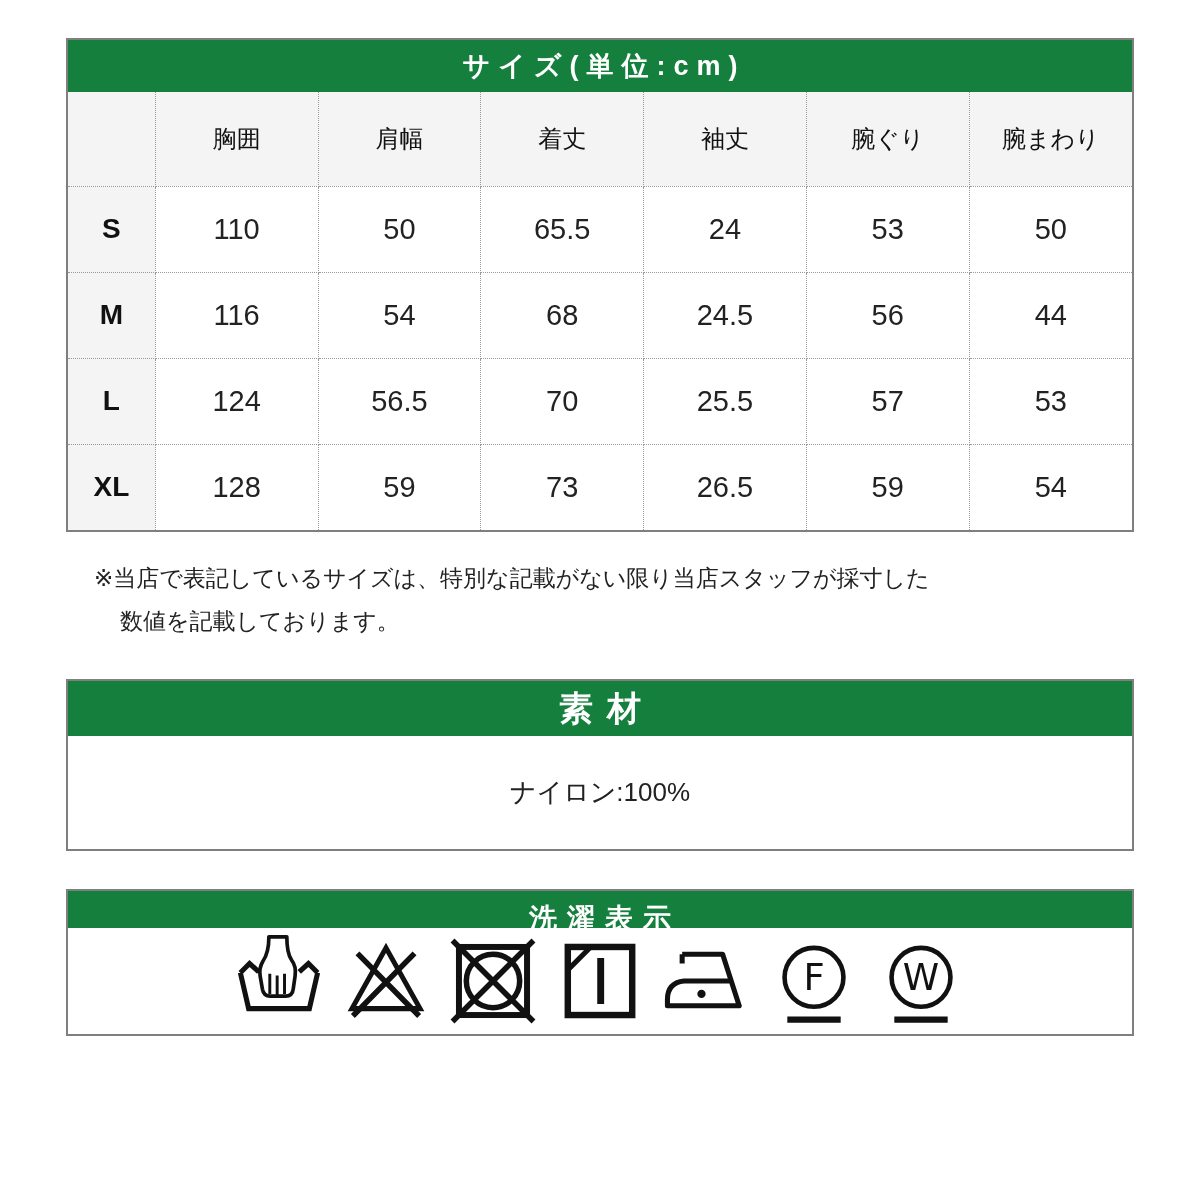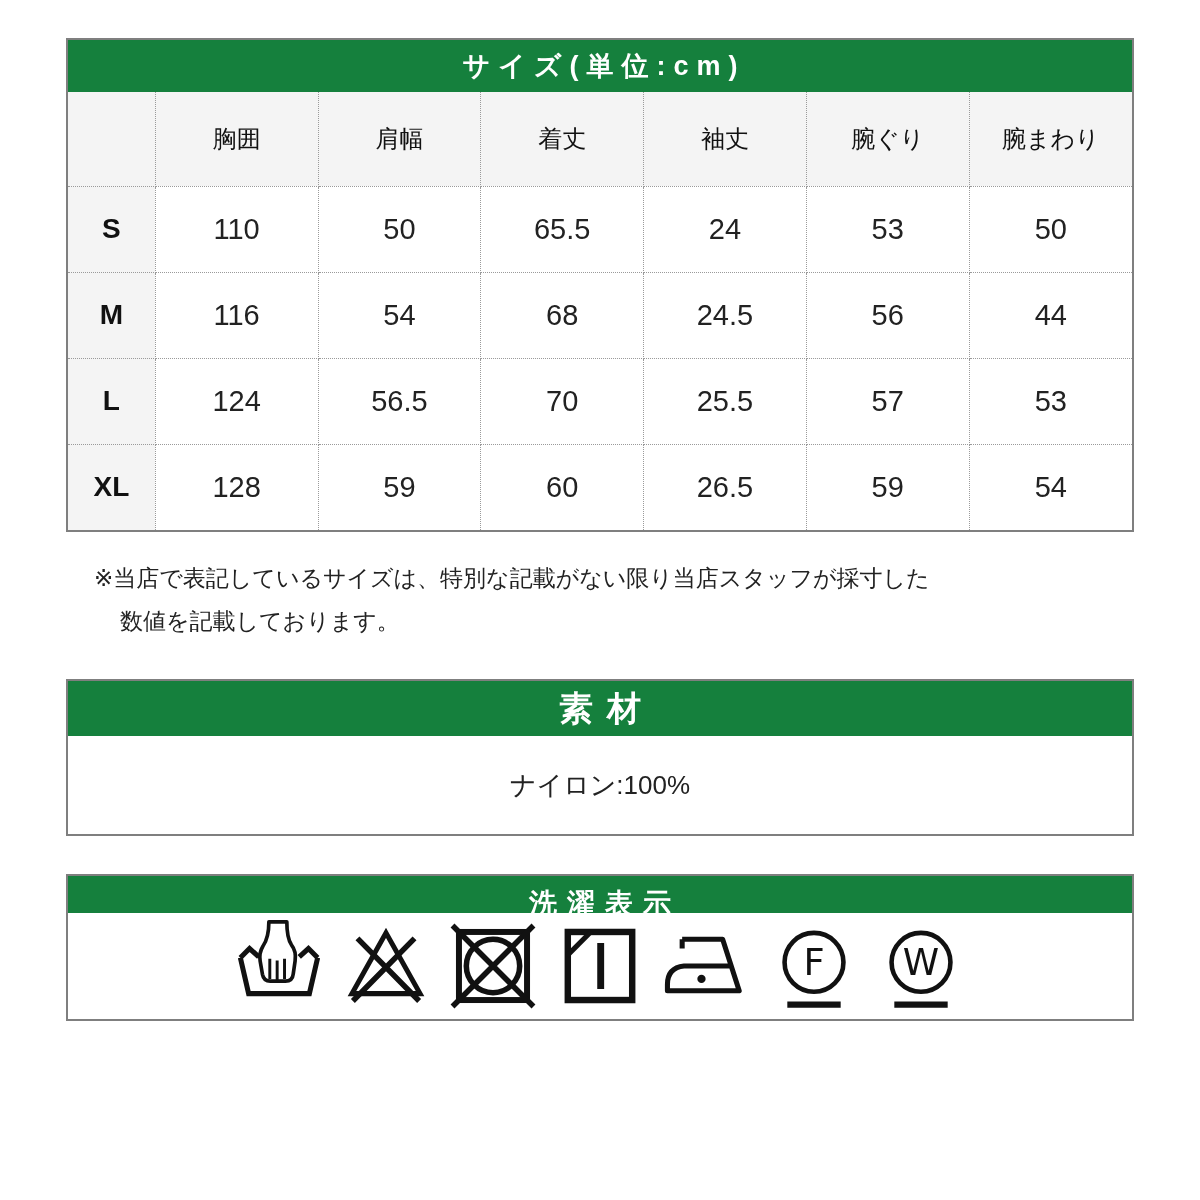--- a/index.html
+++ b/index.html
@@ -32,21 +32,21 @@
 
   
   .notes { padding:25px 0 0 28px; font-size:23px; line-height:43px; color:#222; }
   .note { margin:0; }
   .note + .note { margin-top:21px; }
   .note .cont { padding-left:26px; }
 
   
   .material-block { margin-top:36px; }
   .material-bar { height:55px; line-height:55px; font-size:34px; letter-spacing:14px; text-indent:14px; }
-  .material-body { height:98px; display:flex; align-items:center; justify-content:center; font-size:26px; color:#222; }
+  .material-body { height:113px; display:flex; align-items:center; justify-content:center; font-size:26px; color:#222; }
 
   .care-block { margin-top:38px; }
   .care-bar { height:37px; line-height:55px; font-size:28px; letter-spacing:10px; text-indent:10px; }
   .care-body { height:106px; display:flex; align-items:center; justify-content:center; gap:15px; }
   svg.care { width:92px; height:92px; display:block; }
   svg.care .ln { stroke:#111; fill:none; }
   svg.care text {
     font-family:"DejaVu Sans","Liberation Sans",sans-serif;
     font-size:40px; font-weight:500; fill:#111;
   }
@@ -104,21 +104,21 @@
           <td>56.5</td>
           <td>70</td>
           <td>25.5</td>
           <td>57</td>
           <td>53</td>
         </tr>
         <tr>
           <th>XL</th>
           <td>128</td>
           <td>59</td>
-          <td>60</td>
+          <td>73</td>
           <td>26.5</td>
           <td>59</td>
           <td>54</td>
         </tr>
       </tbody>
     </table>
   </section>
 
   <div class="notes">
     <div class="note">

